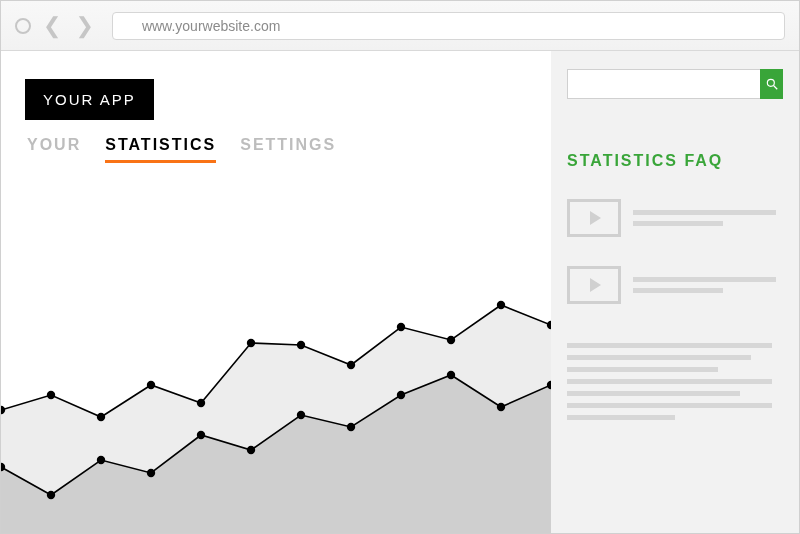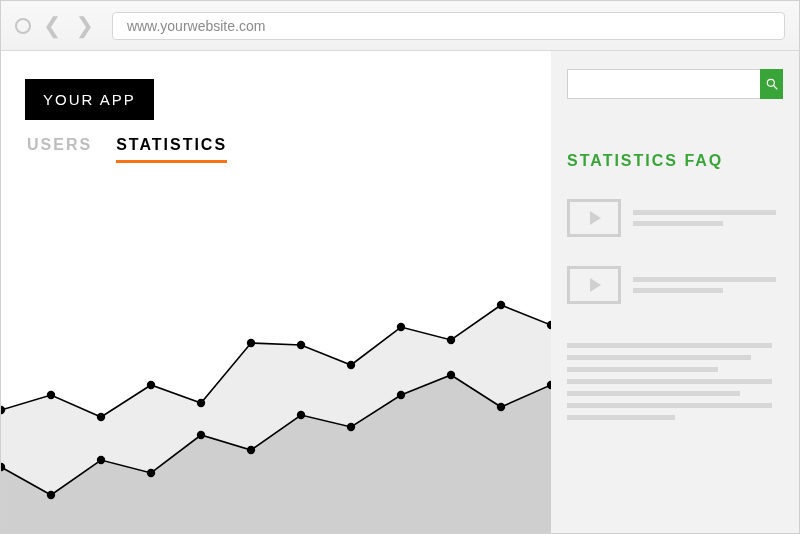--- a/index.html
+++ b/index.html
@@ -3,21 +3,21 @@
 <meta charset="utf-8">
 <style>
   * { box-sizing: border-box; margin: 0; padding: 0; }
   html, body { width: 800px; height: 534px; font-family: "Helvetica Neue", Arial, sans-serif; background:#fff; }
   .frame { width:800px; height:534px; border:1px solid #d0d0d0; background:#fff; overflow:hidden; }
 
   
   .chrome { height:50px; background:linear-gradient(#f8f8f8,#f2f2f2); border-bottom:1px solid #d9d9d9; display:flex; align-items:center; padding:0 14px; gap:10px; }
   .circ { width:16px; height:16px; border:2px solid #c6c6c6; border-radius:50%; }
   .nav-arrow { color:#c6c6c6; font-size:22px; line-height:1; padding:0 2px; user-select:none; }
-  .urlbar { flex:1; height:28px; background:#fff; border:1px solid #d6d6d6; border-radius:4px; display:flex; align-items:center; padding:0 14px; margin-left:6px; }
+  .urlbar { flex:1; height:28px; background:#fff; border:1px solid #d6d6d6; border-radius:4px; display:flex; align-items:center; padding:0 29px; margin-left:6px; }
   .urlbar input { border:none; outline:none; width:100%; font-size:14px; color:#8b8b8b; background:transparent; }
 
   
   .body { display:flex; height:calc(534px - 50px); }
   .main { flex:1; background:#fff; position:relative; padding:28px 0 0 0; }
   .side { width:248px; background:#f2f2f2; padding:18px 16px; display:flex; flex-direction:column; gap:29px; }
 
   
   .badge { display:inline-block; background:#000; color:#fff; font-weight:400; letter-spacing:2px; font-size:15px; padding:12px 18px; margin-left:24px; }
 
@@ -60,22 +60,23 @@
       <input type="text" value="www.yourwebsite.com" style="">
     </div>
   </div>
 
   <div class="body">
 
     <div class="main">
       <div class="badge">YOUR APP</div>
 
       <div class="tabs">
-        <div class="tab">USERS</div>
+        <div class="tab">YOUR</div>
         <div class="tab active">STATISTICS</div>
+        <div class="tab">SETTINGS</div>
       </div>
 
       <div class="chart">
         <svg id="chart-svg" viewBox="0 0 552 310" preserveAspectRatio="none">
             <path d="M0,185 L50.18181818181818,170 L100.36363636363636,192 L150.54545454545453,160 L200.72727272727272,178 L250.9090909090909,118 L301.09090909090907,120 L351.27272727272725,140 L401.45454545454544,102 L451.6363636363637,115 L501.8181818181818,80 L552,100 L 552,310 L 0,310 Z" fill="#ededed"></path>
             <path d="M0,242 L50.18181818181818,270 L100.36363636363636,235 L150.54545454545453,248 L200.72727272727272,210 L250.9090909090909,225 L301.09090909090907,190 L351.27272727272725,202 L401.45454545454544,170 L451.6363636363637,150 L501.8181818181818,182 L552,160 L 552,310 L 0,310 Z" fill="#cfcfcf"></path>
             <path d="M0,185 L50.18181818181818,170 L100.36363636363636,192 L150.54545454545453,160 L200.72727272727272,178 L250.9090909090909,118 L301.09090909090907,120 L351.27272727272725,140 L401.45454545454544,102 L451.6363636363637,115 L501.8181818181818,80 L552,100" fill="none" stroke="#000" stroke-width="1.6"></path>
             <circle cx="0" cy="185" r="4.2" fill="#000"></circle>
             <circle cx="50.18181818181818" cy="170" r="4.2" fill="#000"></circle>
             <circle cx="100.36363636363636" cy="192" r="4.2" fill="#000"></circle>

